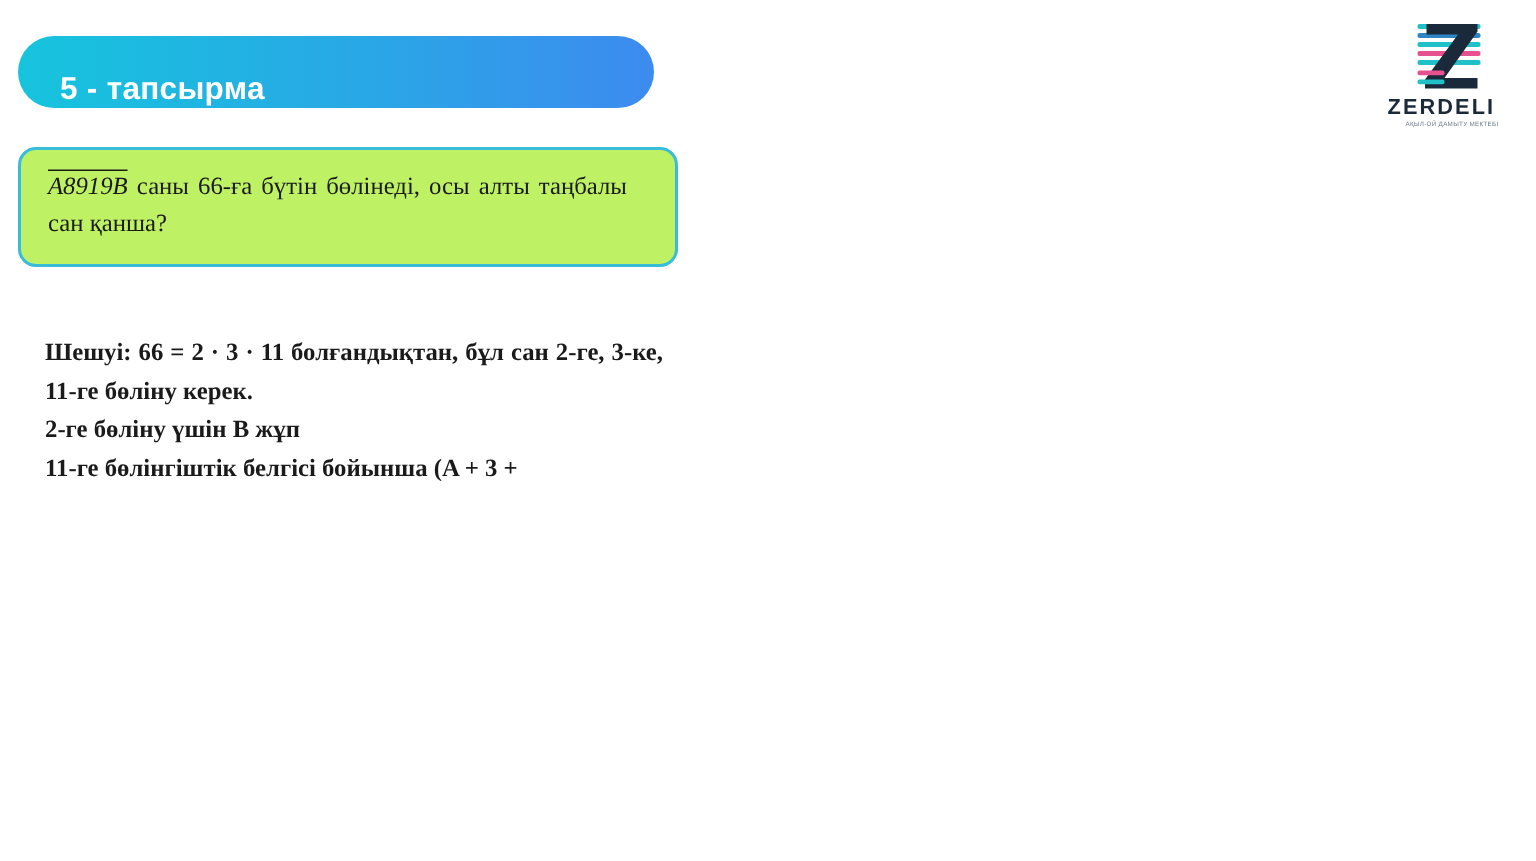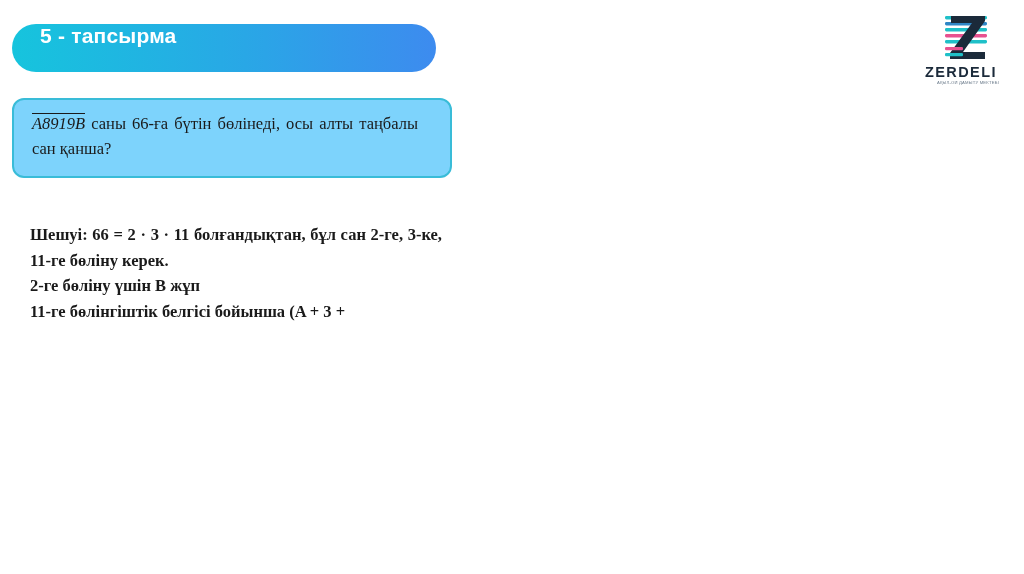--- a/index.html
+++ b/index.html
@@ -19,21 +19,21 @@
   
   .title-pill {
     position: absolute;
     left: 12px;
     top: 24px;
     width: 424px;
     height: 48px;
     border-radius: 24px;
     background: linear-gradient(90deg, #16c4dd 0%, #29a7e6 55%, #3d8bef 100%);
     display: flex;
-    align-items: flex-start;
+    align-items: flex-end;
     box-sizing: border-box;
     padding-left: 28px;
   }
   .title-pill-text {
     color: #ffffff;
     font-size: 21px;
     font-weight: bold;
     letter-spacing: 0.2px;
     font-family: "Liberation Sans", sans-serif;
   }
@@ -42,21 +42,21 @@
   .problem-box {
     position: absolute;
     left: 12px;
     top: 98px;
     width: 440px;
     height: 80px;
     border: 2px solid #39bcd8;
     border-radius: 12px;
     box-sizing: border-box;
     padding: 12px 32px 10px 18px;
-    background: #7dd3fc;
+    background: #bef264;
   }
   .problem-text {
     font-family: "Liberation Serif", serif;
     font-size: 16.5px;
     line-height: 1.5;
     color: #1a1a1a;
     text-align: justify;
     text-align-last: left;
   }
   .overline {

